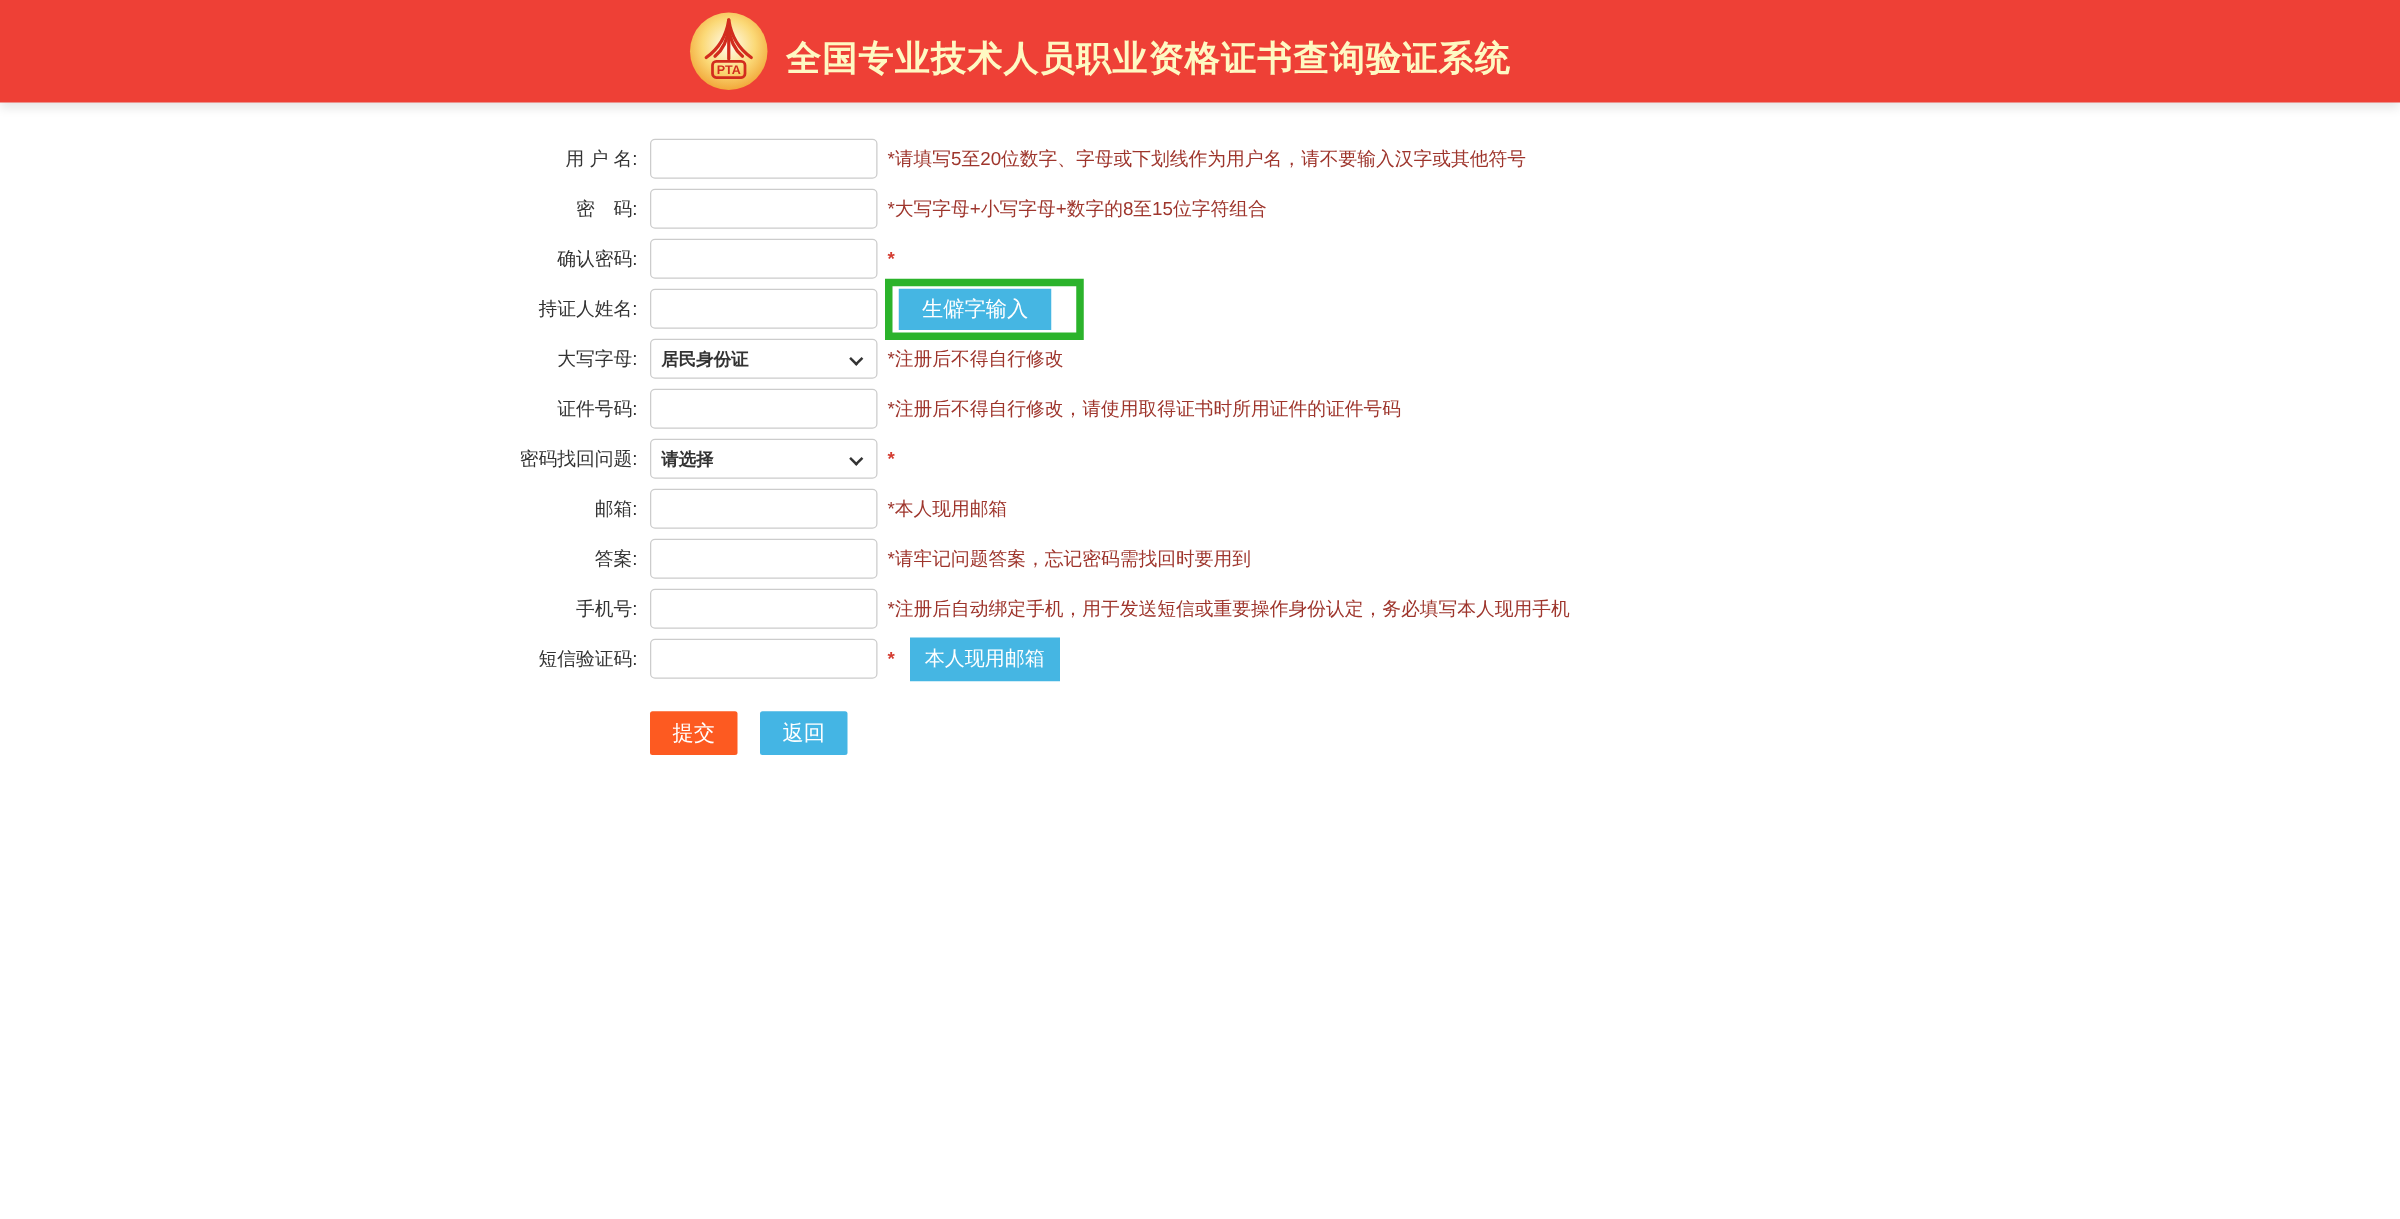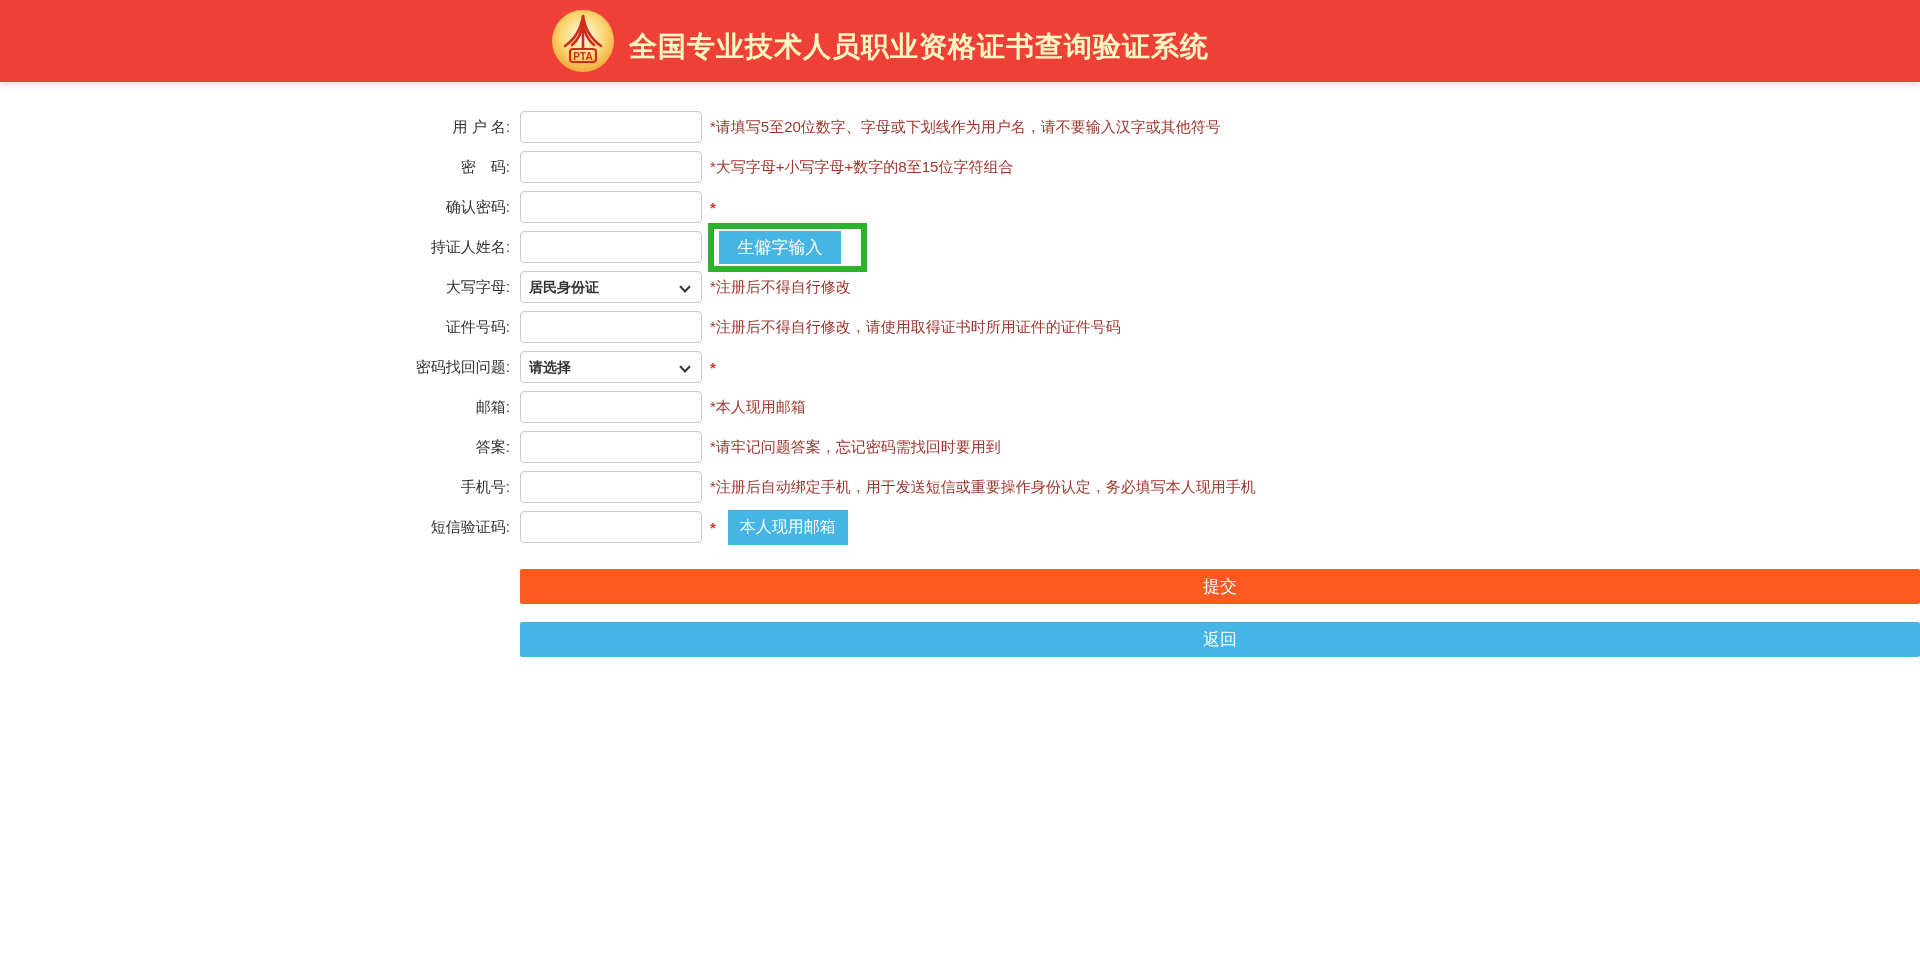--- a/index.html
+++ b/index.html
@@ -68,21 +68,21 @@
     width:122px; height:33px; font-size:17px; cursor:pointer;
     font-family:inherit;
   }
   .sms-btn {
     background:var(--button-blue,#45b6e3); color:#fff; border:none;
     height:35px; padding:0 12px; margin-left:12px; font-size:16px;
     cursor:pointer; font-family:inherit; flex:none;
   }
 
   
-  .actions { margin:26px 0 0 190px; display:flex; gap:18px;flex-direction:column; }
+  .actions { margin:26px 0 0 190px; display:flex; gap:18px; }
   .act {
     border:none; color:#fff; font-size:17px; height:35px; padding:0 18px;
     cursor:pointer; border-radius:2px; font-family:inherit;
   }
   .act.submit { background:var(--button-orange,#fd5a21); }
   .act.back   { background:var(--button-blue2,#44b5e4);font-family:Liberation Mono, monospace; }
 </style>
 </head>
 <body>
 

